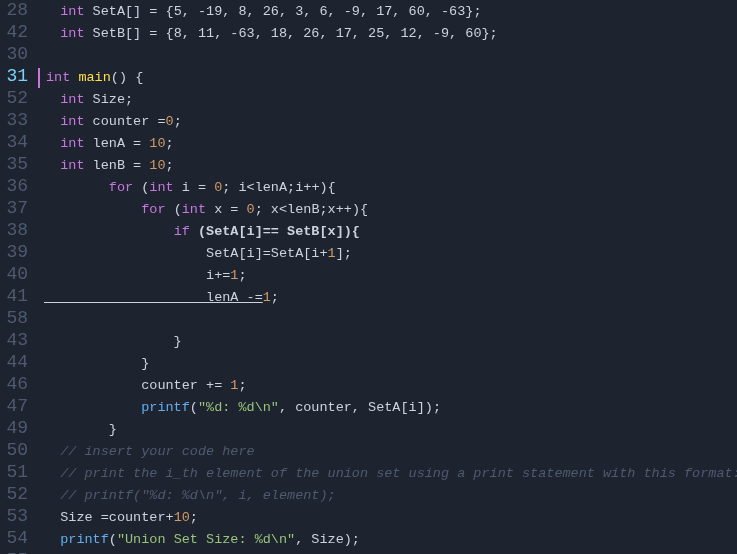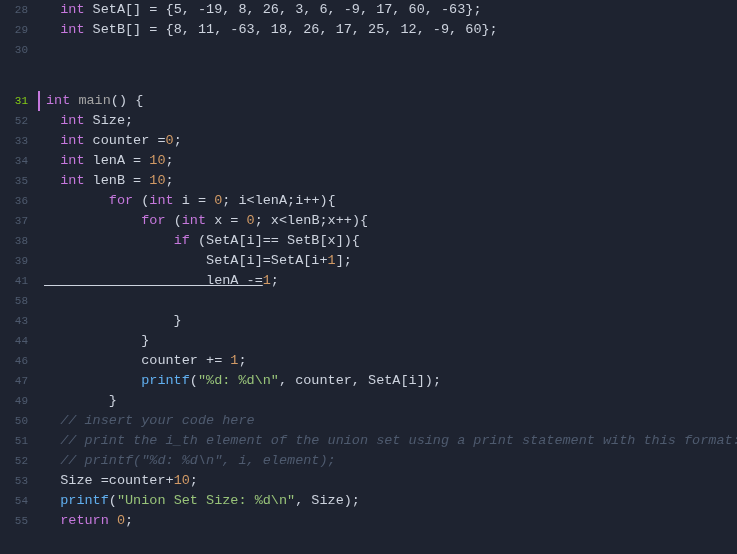--- a/index.html
+++ b/index.html
@@ -24,56 +24,55 @@
       min-height: 20px;
       line-height: 20px;
     }
     .line-number {
       width: 38px;
       min-width: 38px;
       text-align: right;
       padding-right: 10px;
       color: #4e5a6e;
       user-select: none;
-      font-size: 11px;
+      font-size: 18px;
     }
     .line-content {
       flex: 1;
       padding-left: 6px;
       white-space: pre;
       color: #cdd3de;
     }
     .highlight-line .line-number {
-      color: #84cc16;
+      color: #7dd3fc;
       background: transparent;
-      margin-top: 31px;
     }
     .highlight-line .line-content {
       border-left: 2px solid #c678dd;
     }
   </style>
 </head>
 <body>
 
 <div class="code-container">
 <div class="code-line">
       <span class="line-number">28</span>
       <span class="line-content"><span style="color: rgb(205, 211, 222);">  </span><span style="color: rgb(198, 120, 221);">int</span><span style="color: rgb(205, 211, 222);"> SetA[] = {5, -19, 8, 26, 3, 6, -9, 17, 60, -63};</span></span>
     </div>
     <div class="code-line">
-      <span class="line-number">29</span>
+      <span class="line-number">42</span>
       <span class="line-content"><span style="color: rgb(205, 211, 222);">  </span><span style="color: rgb(198, 120, 221);">int</span><span style="color: rgb(205, 211, 222);"> SetB[] = {8, 11, -63, 18, 26, 17, 25, 12, -9, 60};</span></span>
     </div>
     <div class="code-line">
       <span class="line-number">30</span>
       <span class="line-content"> </span>
     </div>
     <div class="code-line highlight-line">
       <span class="line-number">31</span>
-      <span class="line-content"><span style="color: rgb(198, 120, 221);">int</span><span style="color: rgb(205, 211, 222);"> </span><span style="color: #a3a3a3;">main</span><span style="color: rgb(205, 211, 222);">() {</span></span>
+      <span class="line-content"><span style="color: rgb(198, 120, 221);">int</span><span style="color: rgb(205, 211, 222);"> </span><span style="color: #fde047;">main</span><span style="color: rgb(205, 211, 222);">() {</span></span>
     </div>
     <div class="code-line">
       <span class="line-number">52</span>
       <span class="line-content"><span style="color: rgb(205, 211, 222);">  </span><span style="color: rgb(198, 120, 221);">int</span><span style="color: rgb(205, 211, 222);"> Size;</span></span>
     </div>
     <div class="code-line">
       <span class="line-number">33</span>
       <span class="line-content"><span style="color: rgb(205, 211, 222);">  </span><span style="color: rgb(198, 120, 221);">int</span><span style="color: rgb(205, 211, 222);"> counter =</span><span style="color: rgb(209, 154, 102);">0</span><span style="color: rgb(205, 211, 222);">;</span></span>
     </div>
     <div class="code-line">
@@ -87,25 +86,29 @@
     <div class="code-line">
       <span class="line-number">36</span>
       <span class="line-content"><span style="color: rgb(205, 211, 222);">        </span><span style="color: rgb(198, 120, 221);">for</span><span style="color: rgb(205, 211, 222);"> (</span><span style="color: rgb(198, 120, 221);">int</span><span style="color: rgb(205, 211, 222);"> i = </span><span style="color: rgb(209, 154, 102);">0</span><span style="color: rgb(205, 211, 222);">; i&lt;lenA;i++){</span></span>
     </div>
     <div class="code-line">
       <span class="line-number">37</span>
       <span class="line-content"><span style="color: rgb(205, 211, 222);">            </span><span style="color: rgb(198, 120, 221);">for</span><span style="color: rgb(205, 211, 222);"> (</span><span style="color: rgb(198, 120, 221);">int</span><span style="color: rgb(205, 211, 222);"> x = </span><span style="color: rgb(209, 154, 102);">0</span><span style="color: rgb(205, 211, 222);">; x&lt;lenB;x++){</span></span>
     </div>
     <div class="code-line">
       <span class="line-number">38</span>
-      <span class="line-content"><span style="color: rgb(205, 211, 222);">                </span><span style="color: rgb(198, 120, 221);">if</span><span style="color: rgb(205, 211, 222);"> (SetA[i]== SetB[x]){</span></span>
+      <span class="line-content"><span style="color: rgb(205, 211, 222);">                </span><span style="color: rgb(198, 120, 221);">if</span><span style="color: rgb(205, 211, 222); font-weight: bold;"> (SetA[i]== SetB[x]){</span></span>
     </div>
     <div class="code-line">
       <span class="line-number">39</span>
       <span class="line-content"><span style="color: rgb(205, 211, 222);">                    SetA[i]=SetA[i+</span><span style="color: rgb(209, 154, 102);">1</span><span style="color: rgb(205, 211, 222);">];</span></span>
+    </div>
+    <div class="code-line">
+      <span class="line-number">40</span>
+      <span class="line-content"><span style="color: rgb(205, 211, 222);">                    i+=</span><span style="color: rgb(209, 154, 102);">1</span><span style="color: rgb(205, 211, 222);">;</span></span>
     </div>
     <div class="code-line">
       <span class="line-number">41</span>
       <span class="line-content"><span style="color: rgb(205, 211, 222); text-decoration: underline;">                    lenA -=</span><span style="color: rgb(209, 154, 102);">1</span><span style="color: rgb(205, 211, 222);">;</span></span>
     </div>
     <div class="code-line">
       <span class="line-number">58</span>
       <span class="line-content"> </span>
     </div>
     <div class="code-line">

